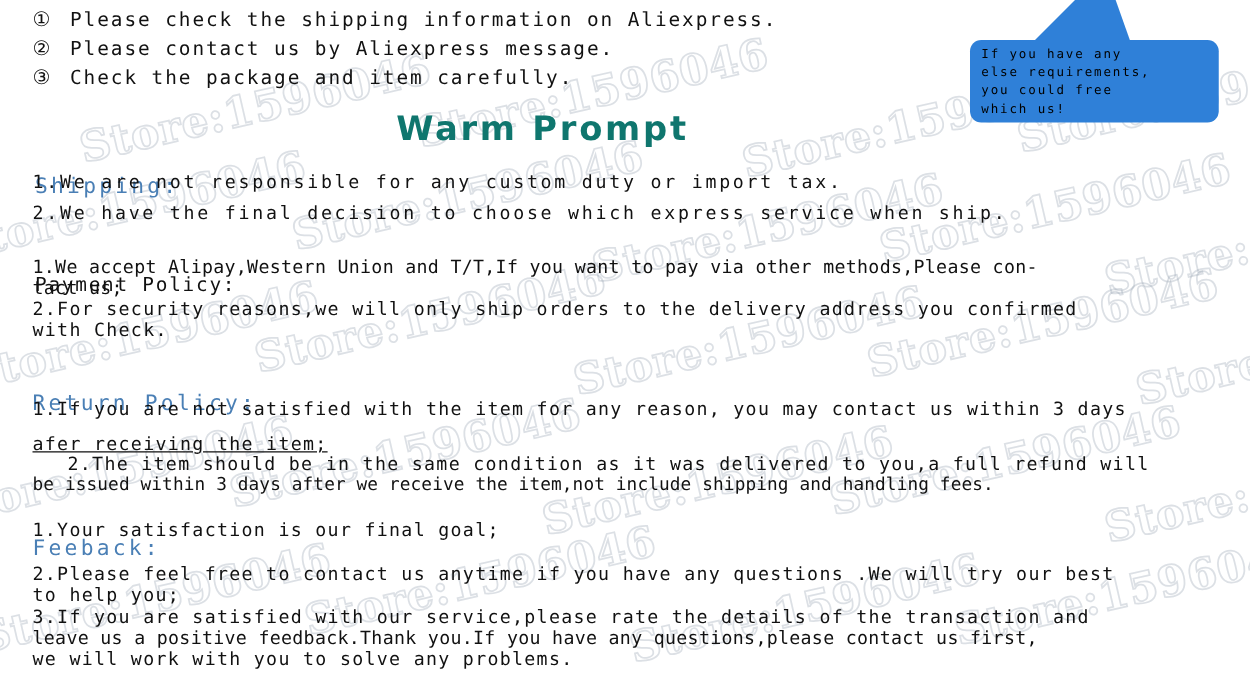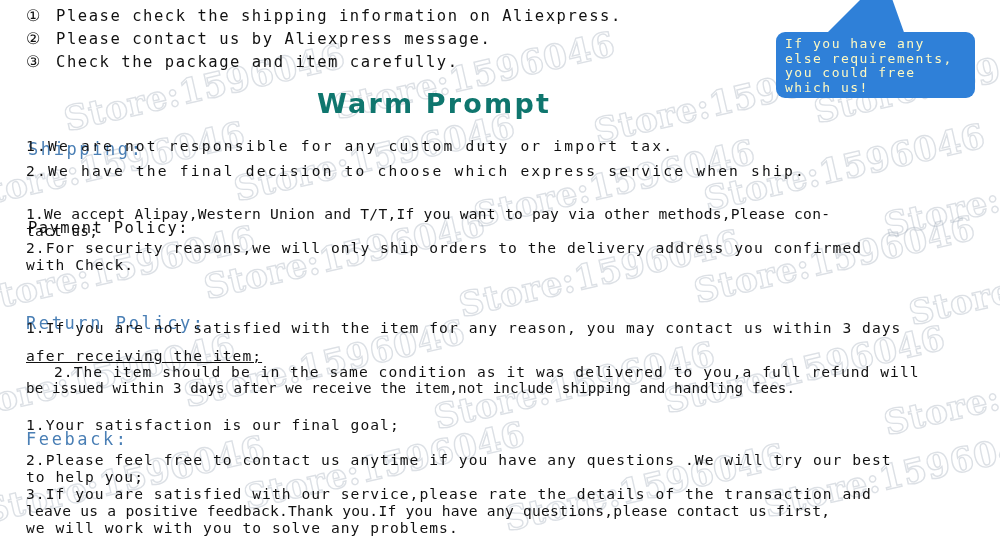--- a/index.html
+++ b/index.html
@@ -85,23 +85,23 @@
     left: 0;
     top: 42px;
     width: 199px;
     height: 66px;
     background: #2f80d8;
     border-radius: 9px;
     box-sizing: border-box;
     padding: 5px 0 0 9px;
   }
   #bubble-body .bline {
-    font-size: 13px;
+    font-size: 10px;
     line-height: 14.6px;
-    color: #fef9c3;
+    color: #000000;
     letter-spacing: 1.5px;
     white-space: nowrap;
   }
 
   
   #title {
     position: absolute;
     left: 0;
     top: 88px;
     width: 868px;

